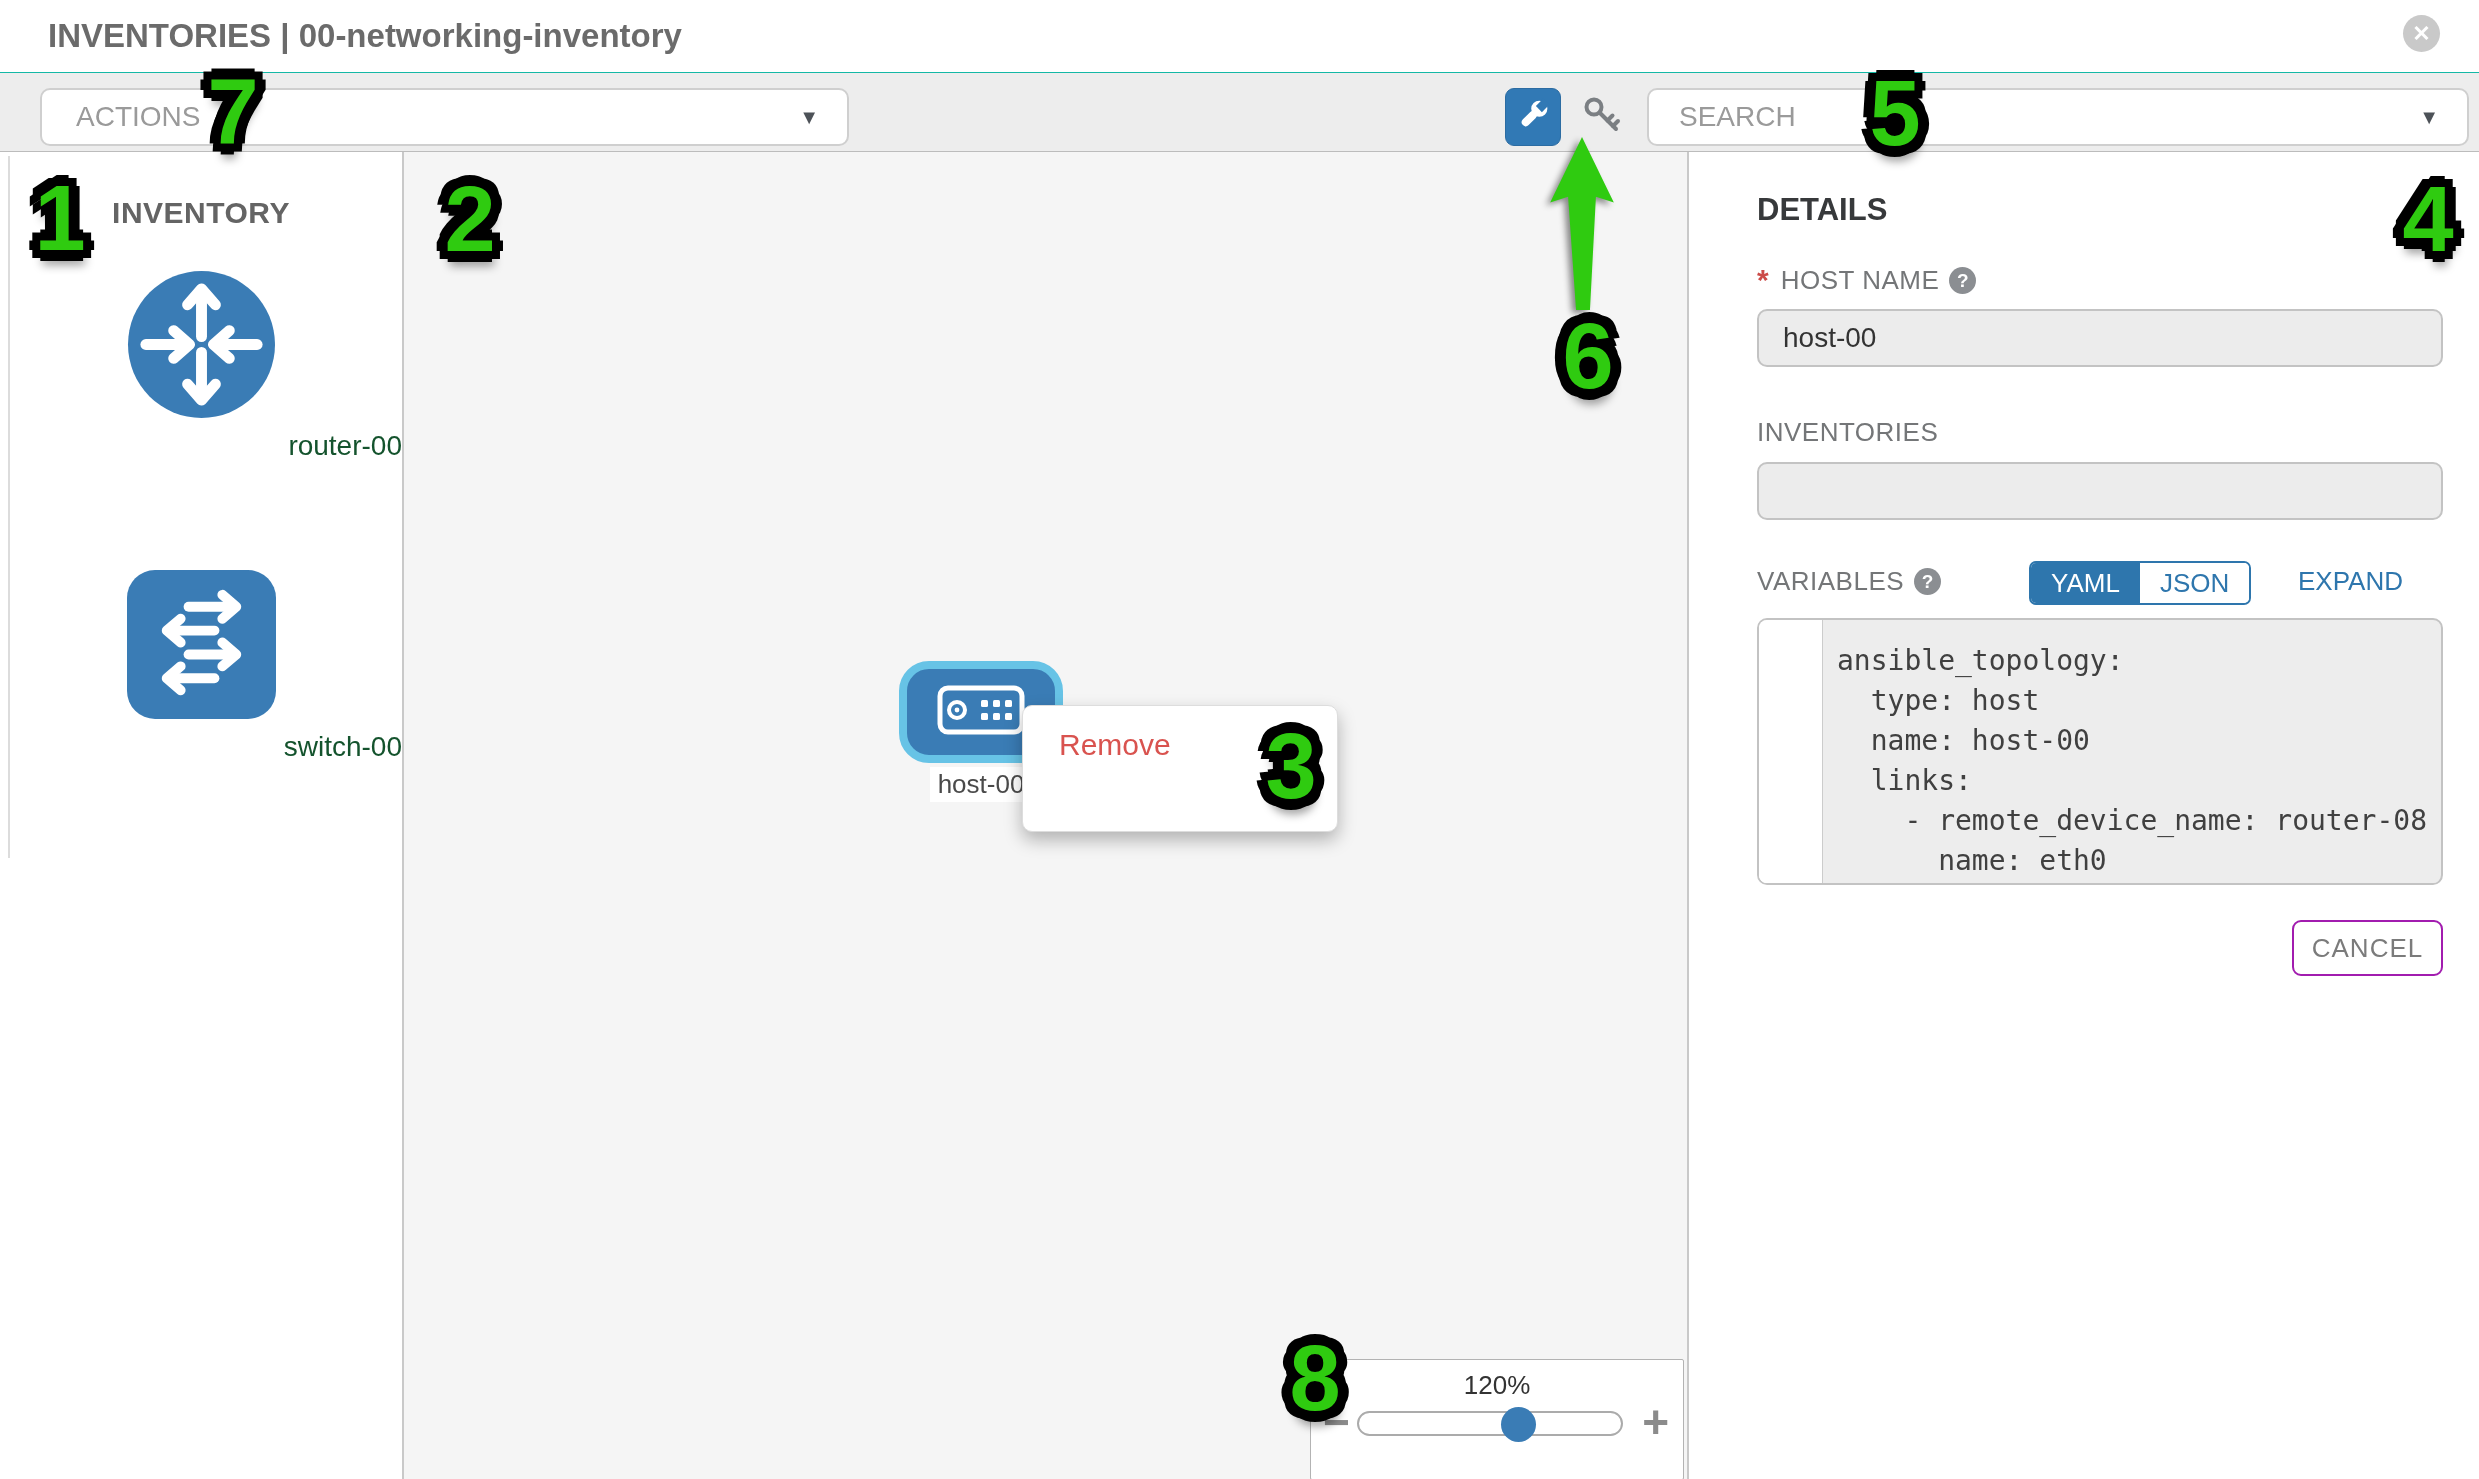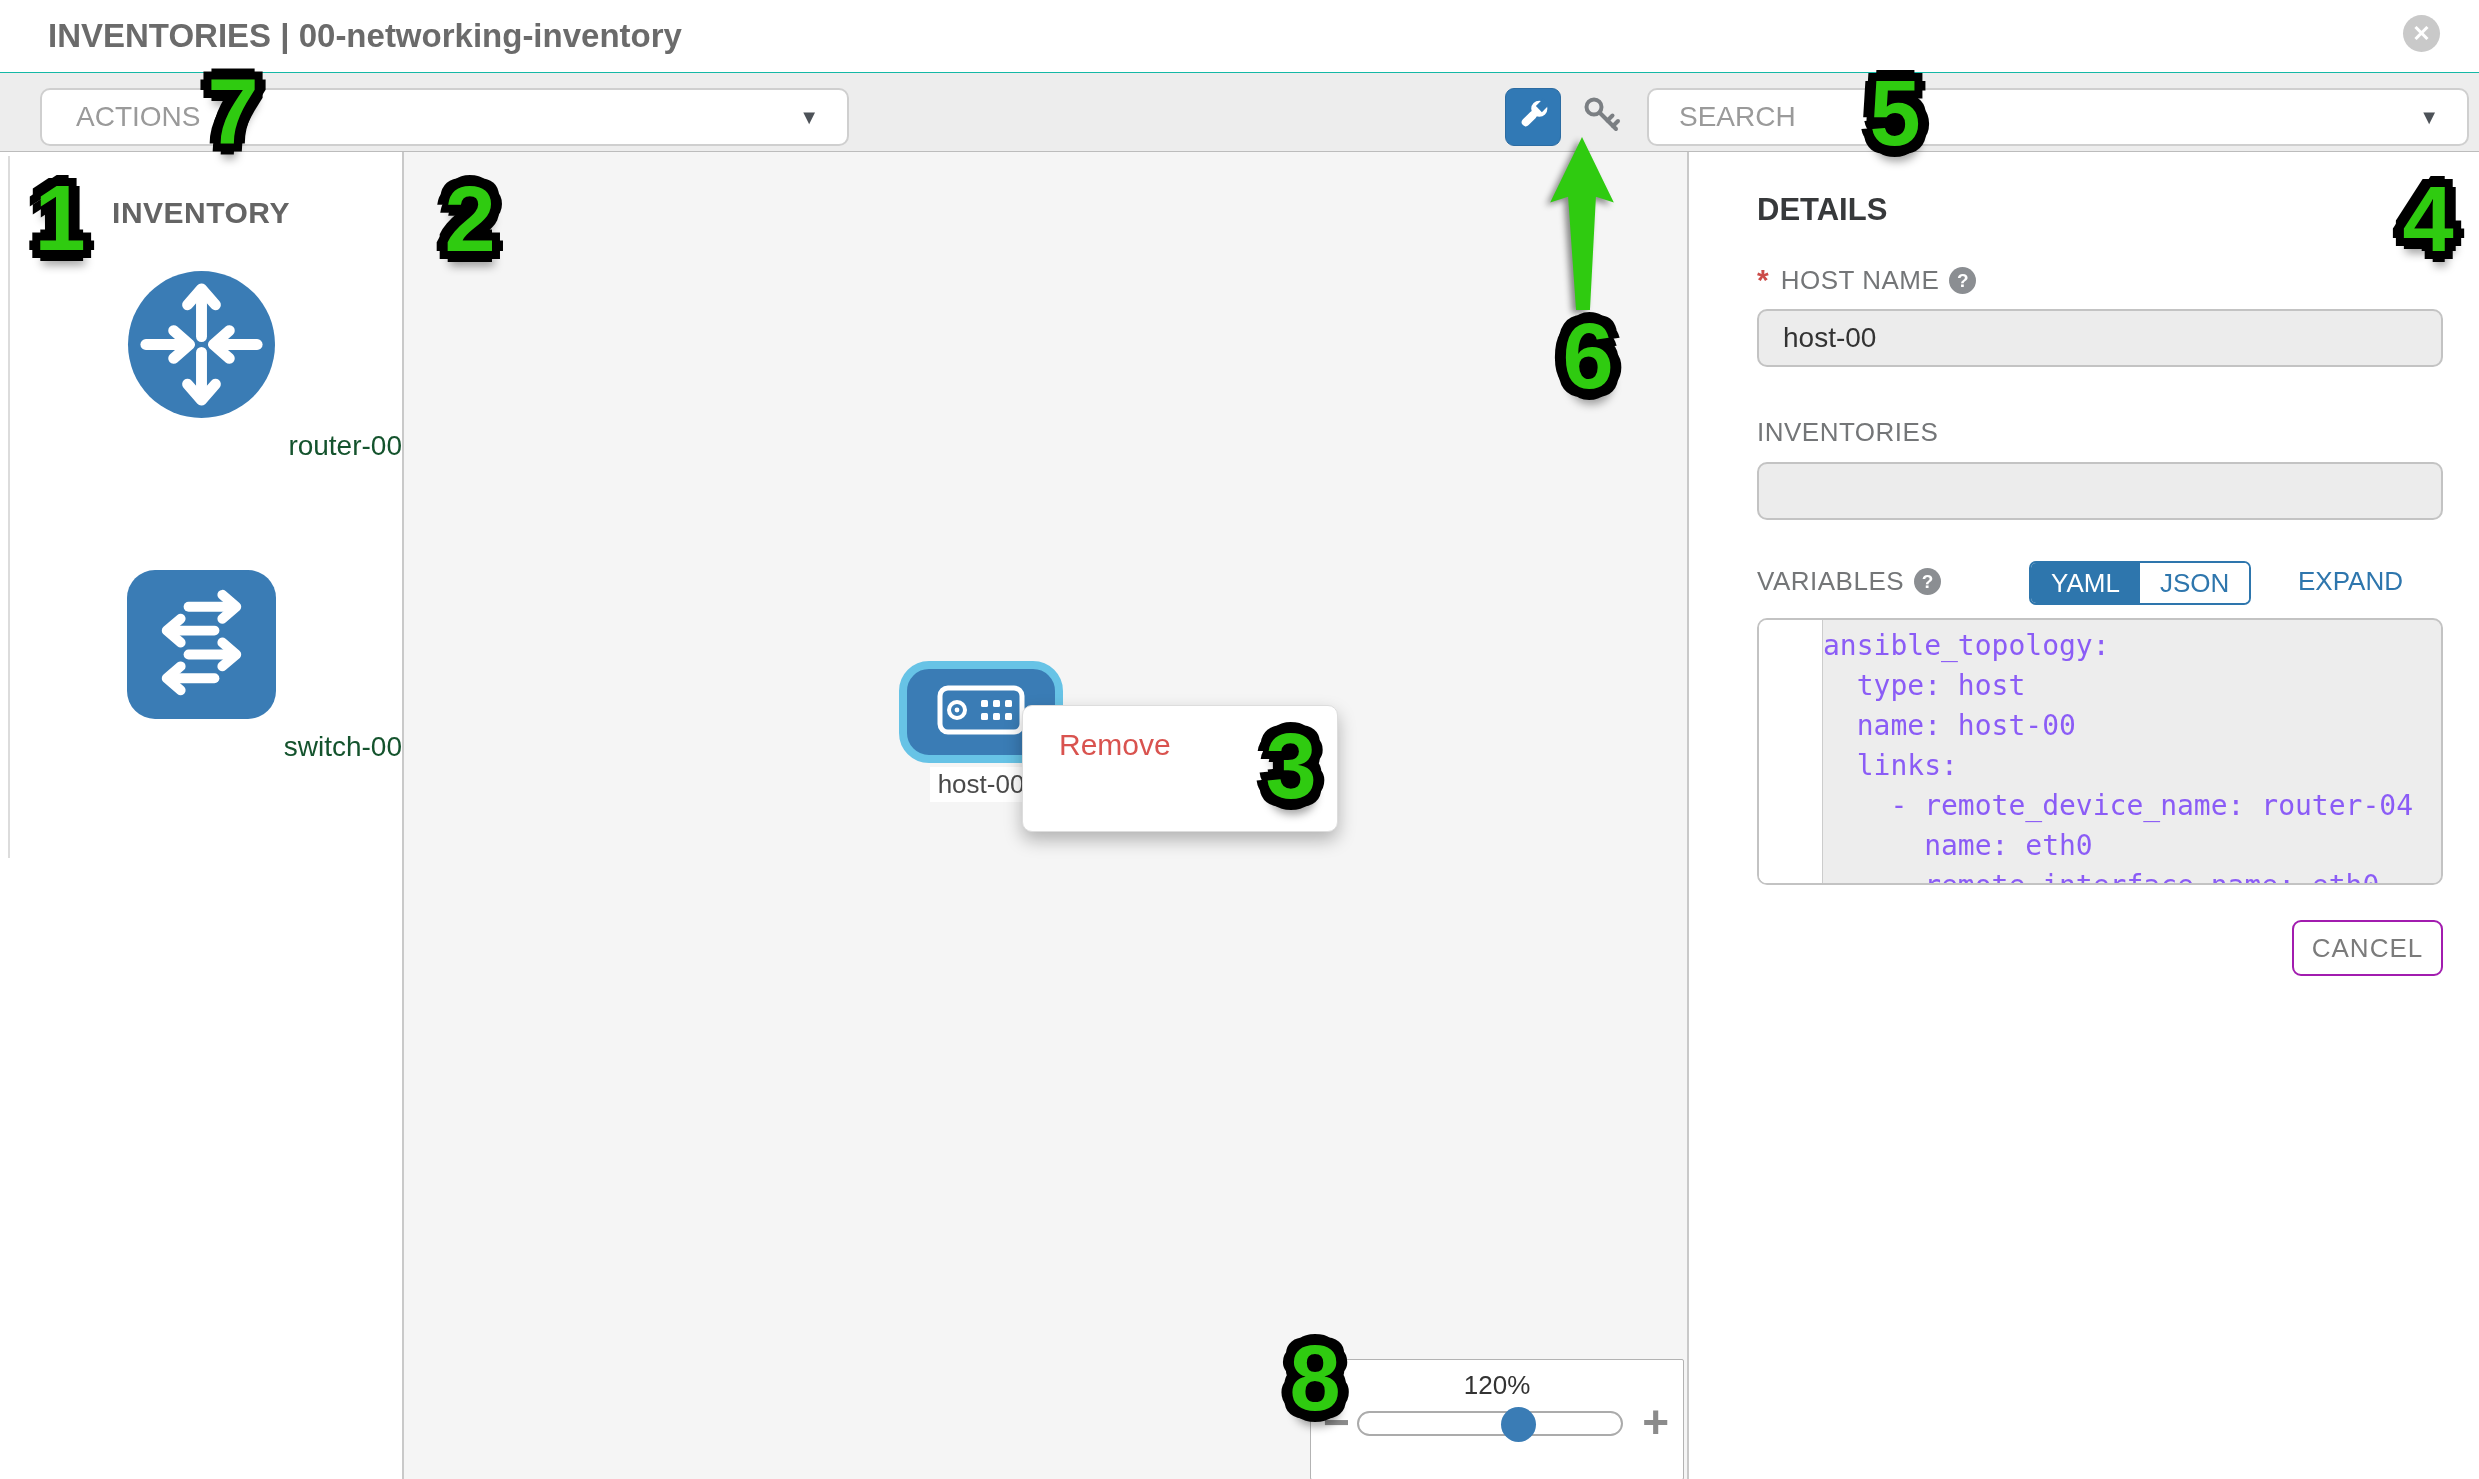--- a/index.html
+++ b/index.html
@@ -67,21 +67,21 @@
   .toggle-group { position:absolute; left:272px; top:-5px; display:inline-flex; border:2px solid #2e76ad; border-radius:7px; overflow:hidden; height:44px; }
   .toggle-seg { padding:0 20px; line-height:40px; font-size:26px; cursor:pointer; }
   .toggle-seg.active { background:#2e76ad; color:#fff; }
   .toggle-seg.inactive { background:#fff; color:#2e76ad; }
   .expand-link { position:absolute; right:40px; top:0; font-size:26px; color:#2e76ad; cursor:pointer; }
   .code-editor { position:absolute; left:68px; top:466px; width:686px; height:267px; border:2px solid #c3c3c3;
                  border-radius:10px; overflow:hidden; background:#ededed; padding-top:6px;
                  font-family:"DejaVu Sans Mono", monospace; font-size:28px; }
   .code-row { display:flex; height:40px; line-height:40px; }
   .code-ln { width:64px; background:#fff; border-right:1px solid #ccc; color:#9a9a9a; text-align:right; padding-right:12px; flex:0 0 64px; }
-  .code-tx { flex:1; background:#ededed; color:#8b5cf6; white-space:pre; }
+  .code-tx { flex:1; background:#ededed; color:#404040; padding-left:14px; white-space:pre;margin-top:15px; }
   .code-gutter-bg { position:absolute; left:0; top:0; bottom:0; width:64px; background:#fff; border-right:1px solid #ccc; }
   .cancel-btn { position:absolute; left:603px; top:768px; width:151px; height:56px; background:#fff; border:2px solid #a21caf;
                 border-radius:9px; font-size:26px; color:#7b7b7b; letter-spacing:1px; text-align:center; line-height:52px; cursor:pointer; }
 
   
   .ann { position:absolute; transform:translate(-50%,-50%); font-size:92px; font-weight:bold; color:#2fcb10; z-index:60;
          text-shadow:
            -8px -8px 0 #000, 8px -8px 0 #000, -8px 8px 0 #000, 8px 8px 0 #000,
            -11px 0 0 #000, 11px 0 0 #000, 0 -11px 0 #000, 0 11px 0 #000,
            2px 15px 10px rgba(0,0,0,.4); }
@@ -242,21 +242,21 @@
       <div class="code-row">
         <span class="code-ln">3</span>
         <span class="code-tx">  name: host-00</span>
       </div>
       <div class="code-row">
         <span class="code-ln">4</span>
         <span class="code-tx">  links:</span>
       </div>
       <div class="code-row">
         <span class="code-ln">5</span>
-        <span class="code-tx">    - remote_device_name: router-04</span>
+        <span class="code-tx">    - remote_device_name: router-08</span>
       </div>
       <div class="code-row">
         <span class="code-ln">6</span>
         <span class="code-tx">      name: eth0</span>
       </div>
       <div class="code-row">
         <span class="code-ln">7</span>
         <span class="code-tx">      remote_interface_name: eth0</span>
       </div>
     </div>

